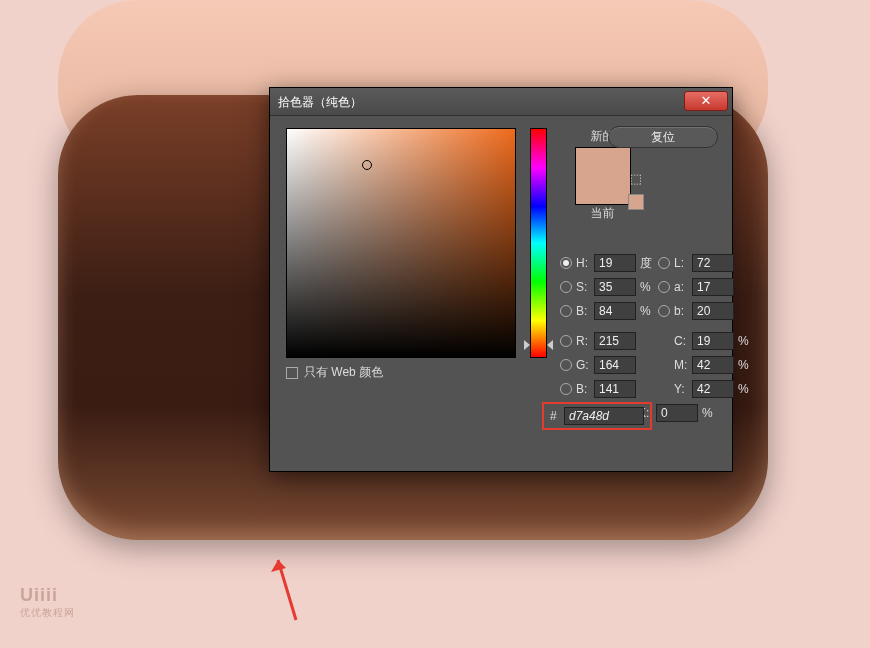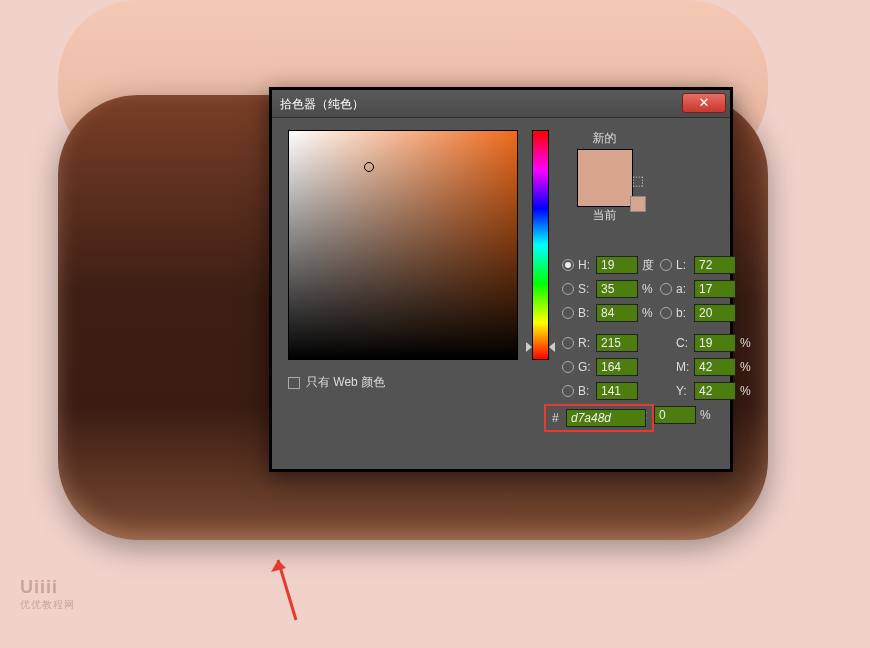--- a/index.html
+++ b/index.html
@@ -35,21 +35,21 @@
   }
 
   
   .dialog {
     position: absolute;
     left: 269px;
     top: 87px;
     width: 464px;
     height: 385px;
     background: #535353;
-    border: 3px solid #000000;
+    border: 1px solid #000000;
     box-shadow: 0 6px 24px rgba(0,0,0,.5);
   }
   .titlebar {
     height: 28px;
     background: linear-gradient(180deg,#5a5a5a,#4a4a4a);
     border-bottom: 1px solid #2f2f2f;
     position: relative;
     color: #fff;
     padding-left: 8px;
     line-height: 28px;
@@ -183,21 +183,21 @@
     border: 1px solid #aaa; margin-right: 4px;
     display: inline-flex; align-items:center; justify-content:center;
     cursor: pointer;
   }
   .radio.checked::after {
     content:""; width:6px; height:6px; background:#eee; border-radius:50%;
   }
   .lbl { width: 18px; text-align: left; }
   .inp {
     width: 42px; height: 18px;
-    background: #4d7c0f;
+    background: #404040;
     border: 1px solid #222;
     color: #eee;
     text-align: left;
     padding: 0 4px;
     font-size: 12px;
   }
   .unit { width: 22px; padding-left: 4px; }
 
   .hex-row {
     position: absolute;
@@ -208,21 +208,21 @@
     border: 2px solid #e53a2f;
     padding: 3px 6px;
   }
   .hex-row .lbl { width: 14px; }
   .hex-row .inp { width: 80px; font-style: italic; }
 
   
   .web-only {
     position: absolute;
     left: 16px;
-    top: 256px;
+    top: 248px;
     display: flex;
     align-items: center;
   }
   .chk {
     width: 12px; height: 12px;
     border: 1px solid #aaa;
     margin-right: 6px;
     cursor: pointer;
   }
 
@@ -232,21 +232,21 @@
     left: 266px;
     top: 550px;
     width: 40px;
     height: 80px;
     pointer-events: none;
   }
 
   .watermark {
     position: absolute;
     left: 20px;
-    bottom: 36px;
+    bottom: 28px;
     color: #caa59b;
     font-size: 18px;
     font-weight: bold;
     letter-spacing: 1px;
   }
   .watermark small { display:block; font-size:10px; font-weight:normal;}
 </style>
 </head>
 <body>
 
@@ -277,20 +277,21 @@
       <div class="swatch">
         <div class="half" style="background:#d7a48d"></div>
         <div class="half" style="background:#d7a48d"></div>
       </div>
       <div class="swatch-label">当前</div>
     </div>
     <span class="cube-icon">⬚</span>
     <span class="warn-icon"></span>
 
     <div class="btns">
+      <div class="btn">复位</div>
       <div class="gap"></div>
       <div class="gap"></div>
     </div>
 
     <div class="nums">
 
       <div class="row">
         <div class="col l">
           <span class="radio checked"></span>
           <span class="lbl">H:</span>

